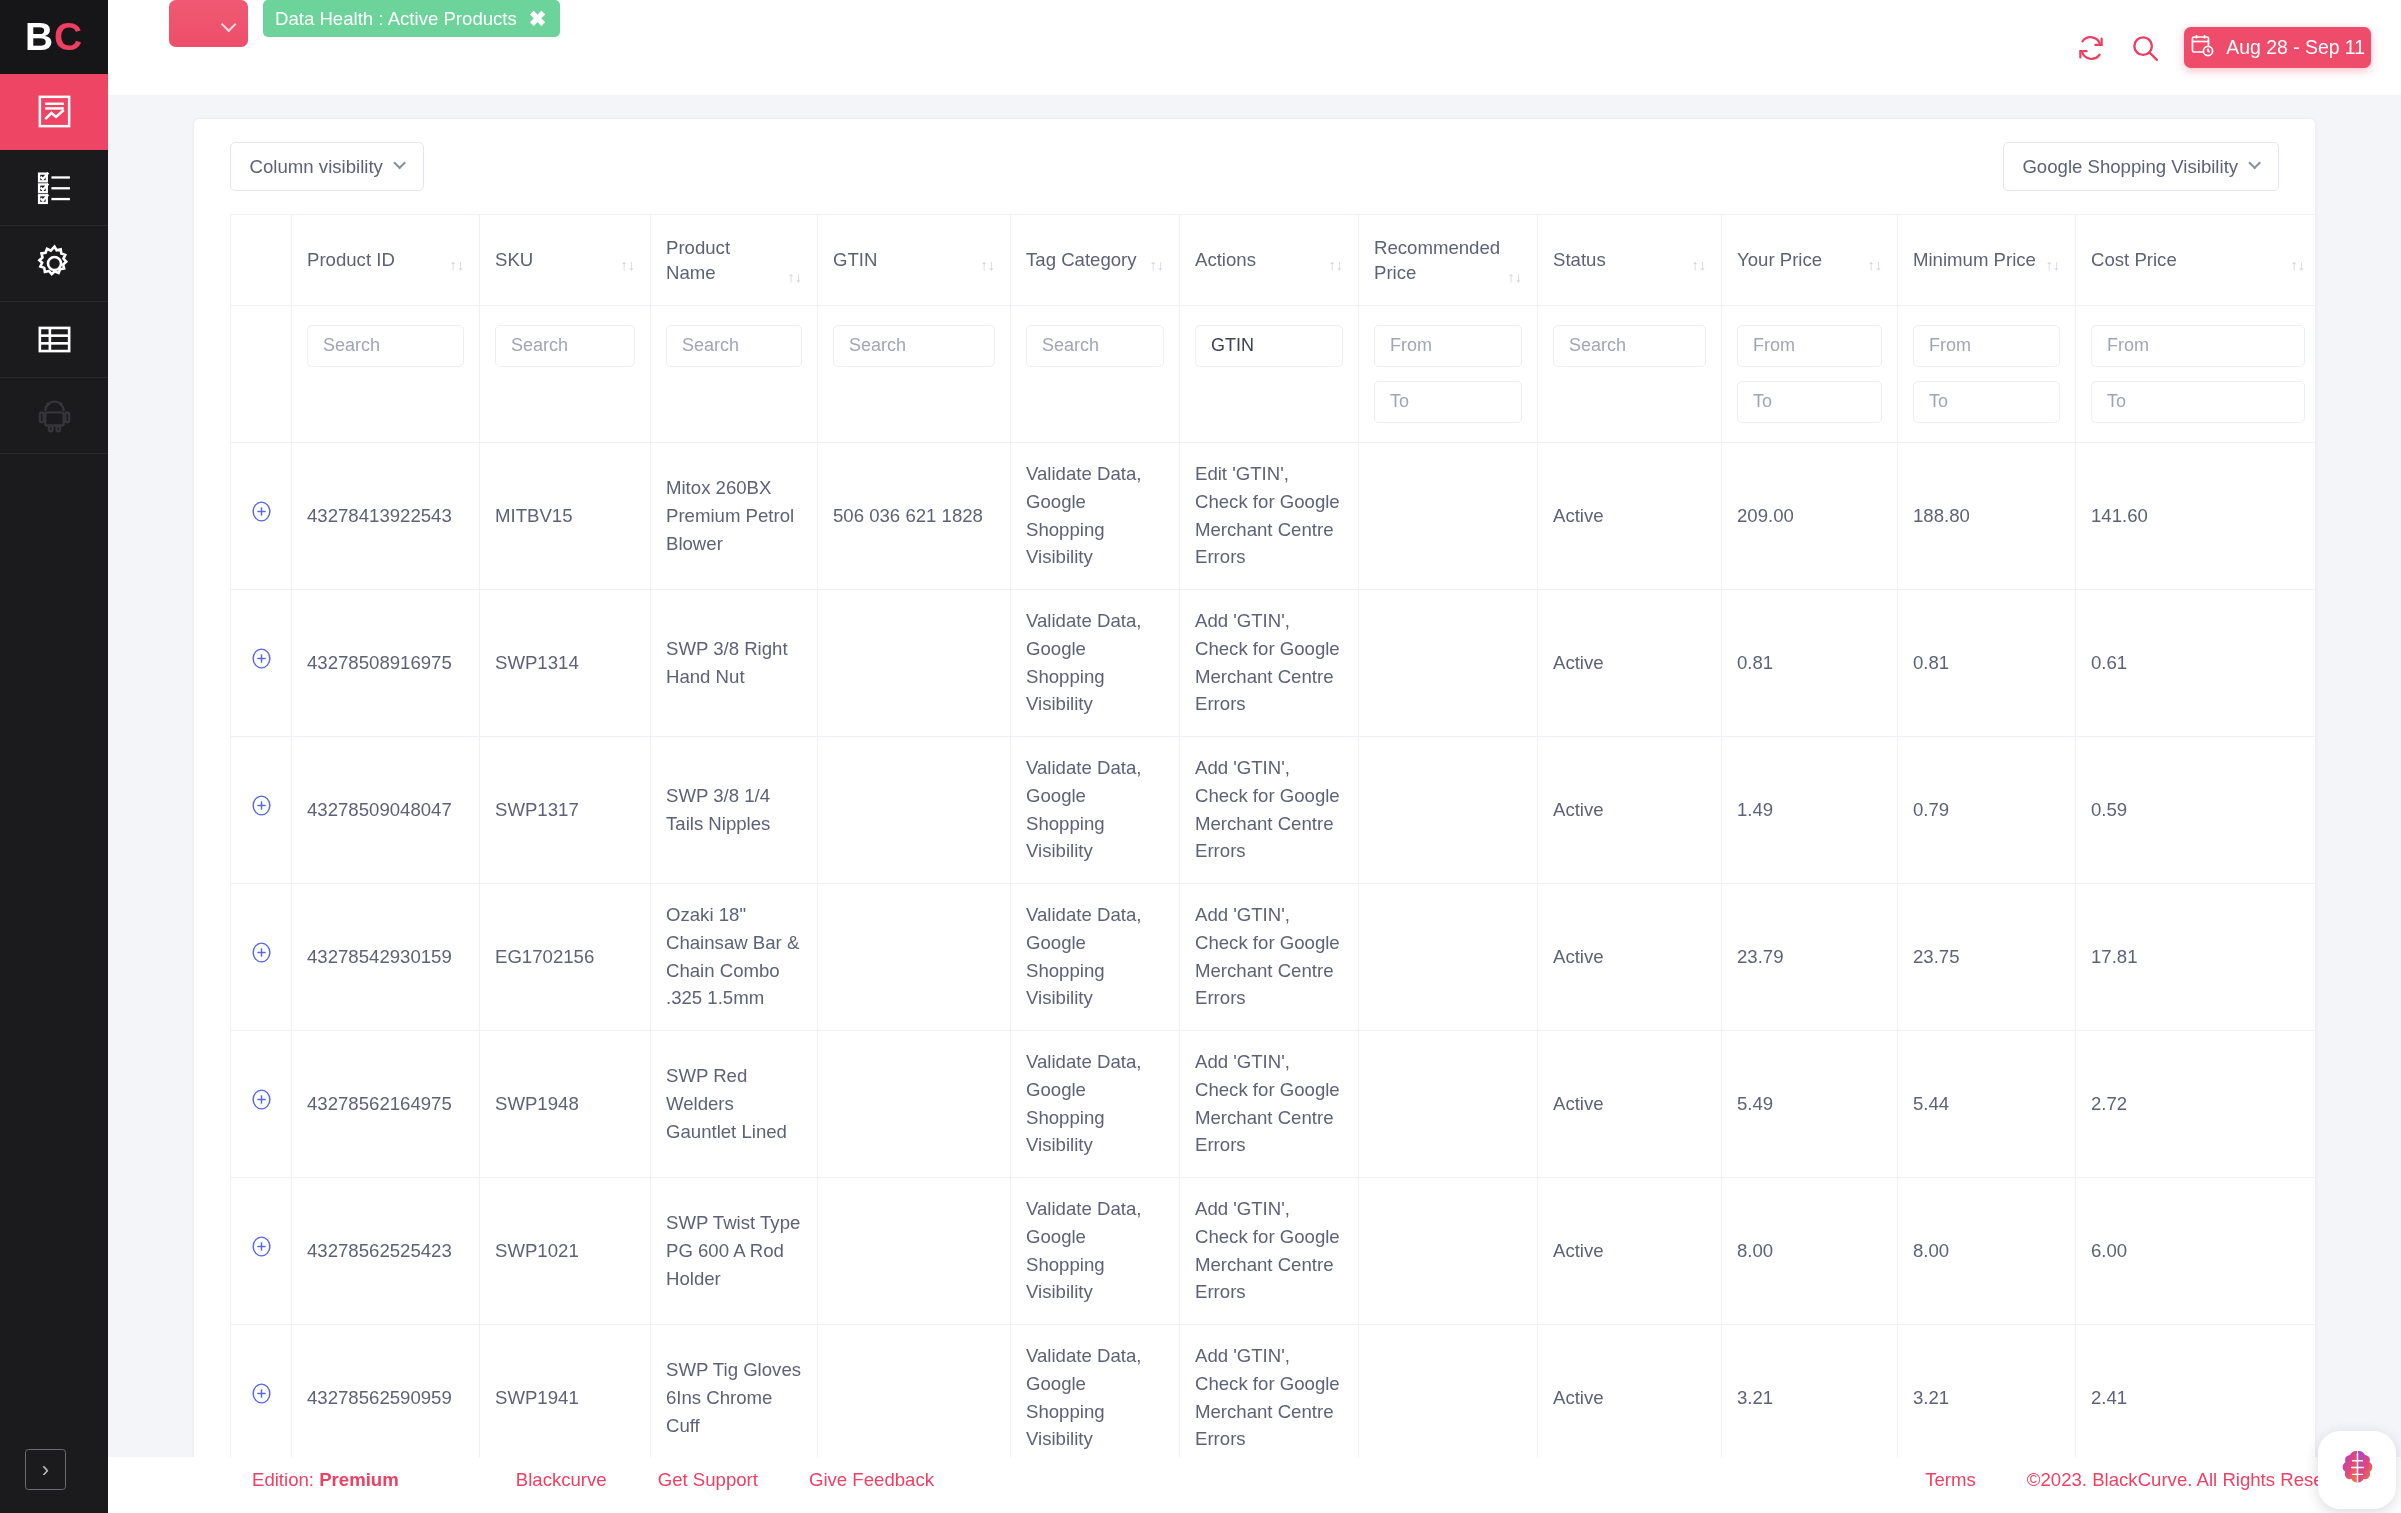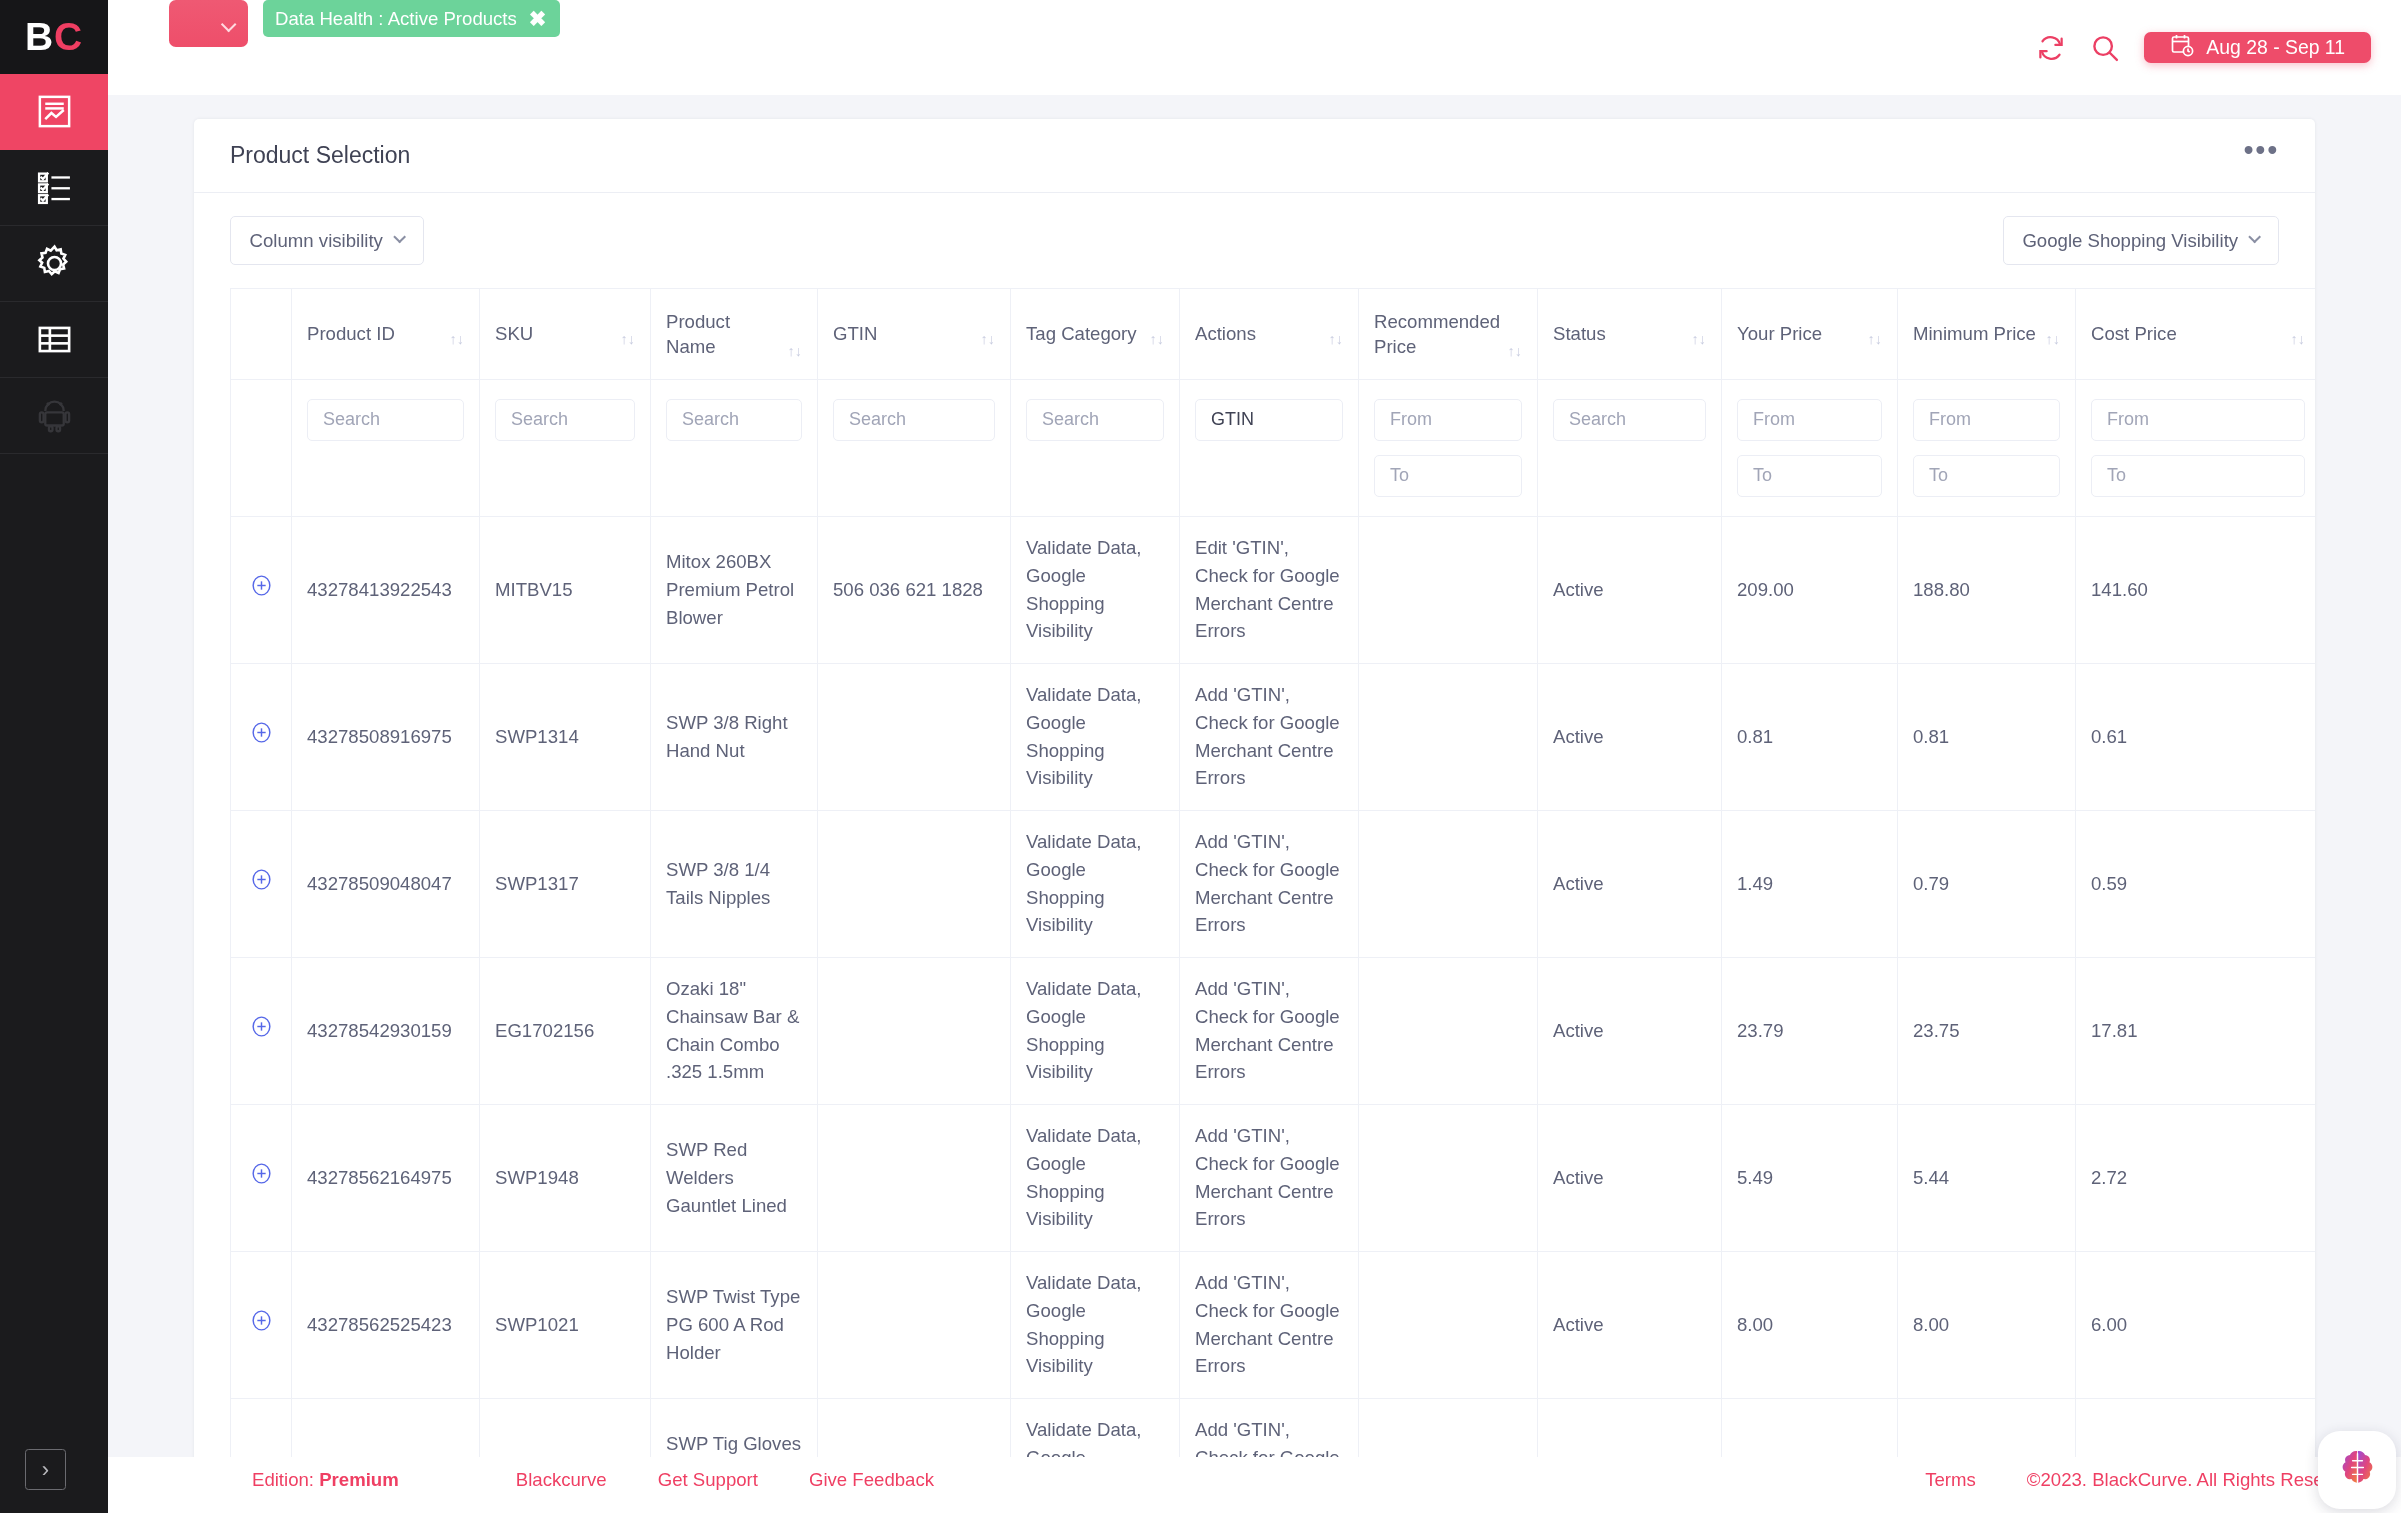--- a/index.html
+++ b/index.html
@@ -67,23 +67,23 @@
     padding: 0 13.5px 0 12px;
     color: #ffffff; font-size: 18.6px; white-space: nowrap; cursor: pointer;
   }
   #filter-chip .x { font-size: 21px; font-weight: bold; line-height: 1; }
   #topbar-right {
     margin-left: auto; display: flex; align-items: center; gap: 24px;
   }
   .tb-icon { cursor: pointer; color: #ec3f64; display: flex; }
   #date-range {
     background: #ee4c6a; color: #ffffff;
-    height: 31px; border-radius: 6.8px;
+    height: 41px; border-radius: 6.8px;
     display: flex; align-items: center; gap: 12px;
-    padding: 0 26px; font-size: 19.4px; cursor: pointer;
+    padding: 0 6px; font-size: 19.4px; cursor: pointer;
     box-shadow: 0 2.5px 8.5px rgba(238,76,106,.35);
   }
 
   
   #main {
     position: absolute; left: 108px; top: 95px;
     right: 0; bottom: 0;
     background: #f4f5f9;
     overflow: hidden;
   }
@@ -284,24 +284,20 @@
         </svg>
       </span>
       <span>Aug 28 - Sep 11</span>
     </div>
   </div>
 </div>
 
 <div id="main">
   <div id="card">
 
-    <div id="card-head">
-      <div id="card-title">Product Selection</div>
-      <div id="card-menu">•••</div>
-    </div>
 
     <div id="toolbar">
       <div class="dropdown-btn">
         <span>Column visibility</span>
         <span class="caret"></span>
       </div>
       <div id="toolbar-right">
         <div class="dropdown-btn">
           <span>Google Shopping Visibility</span>
           <span class="caret"></span>

